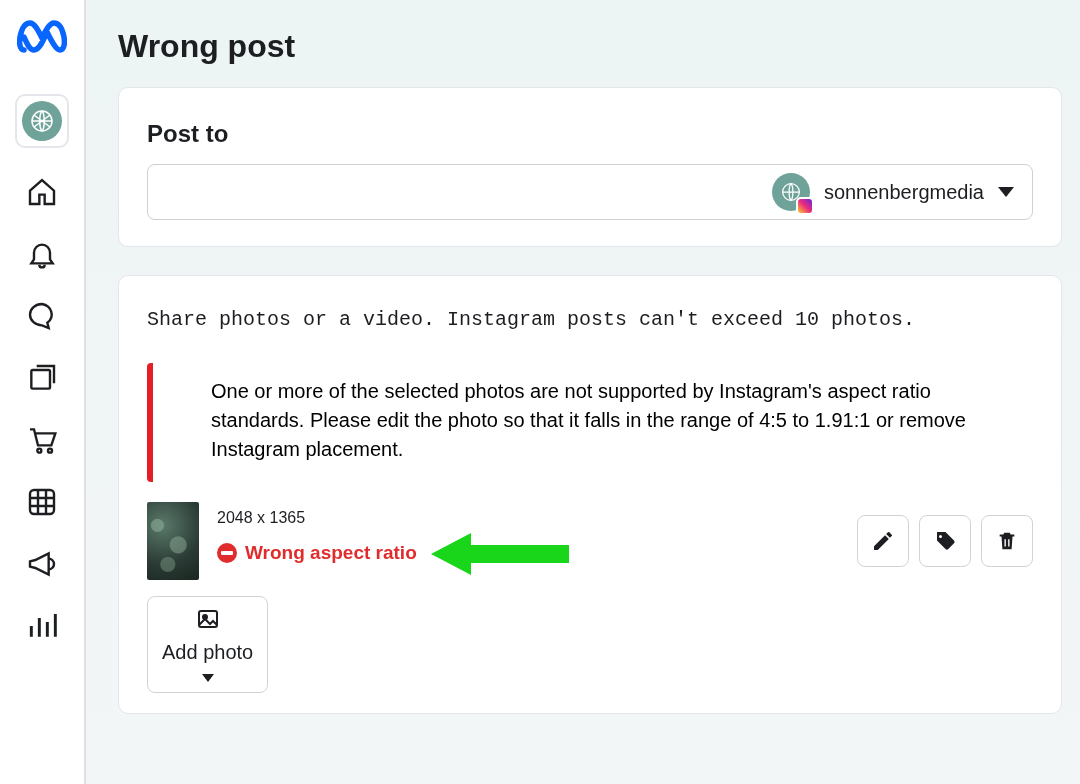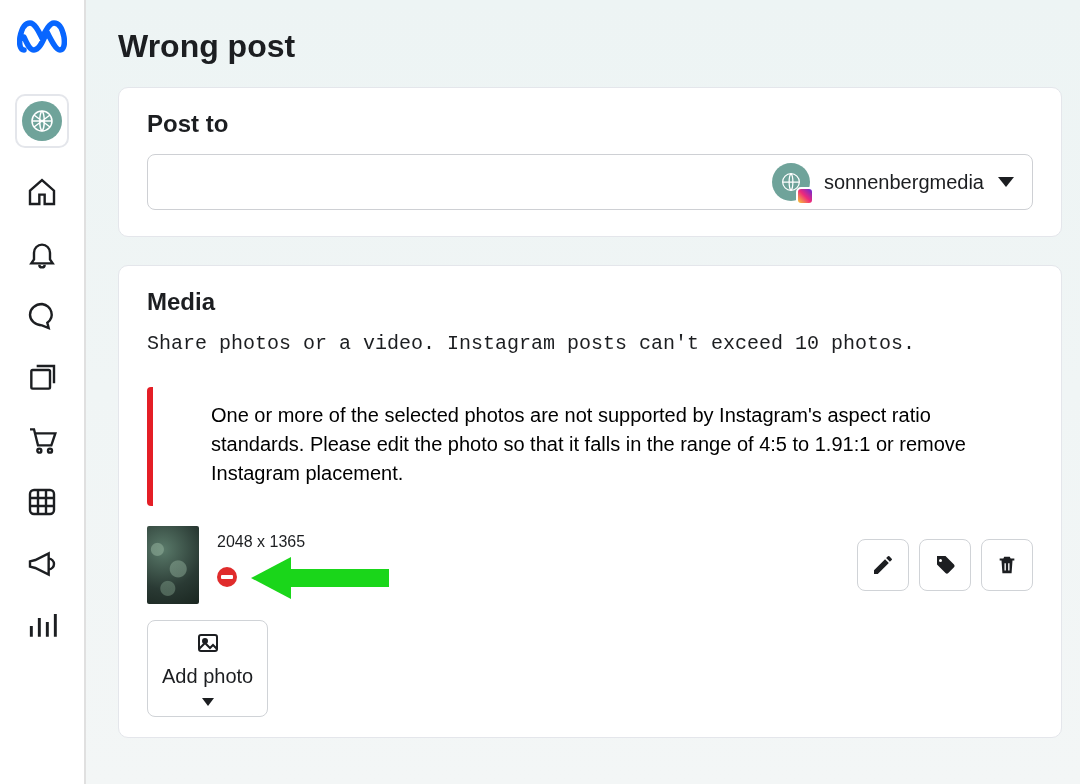--- a/index.html
+++ b/index.html
@@ -54,21 +54,21 @@
     overflow: hidden;
   }
   .page-title {
     font-size: 32px;
     font-weight: 800;
     margin-bottom: 22px;
   }
   .card {
     background: #fff;
     border-radius: 10px;
-    padding: 22px 28px 26px 28px;
+    padding: 32px 28px 26px 28px;
     border: 1px solid #e4e6eb;
     margin-bottom: 28px;
   }
   .section-title {
     font-size: 24px;
     font-weight: 800;
     margin-bottom: 16px;
   }
   .section-sub {
     font-size: 20px;
@@ -273,33 +273,33 @@
           </svg>
           <div class="insta-badge"></div>
         </div>
         <span>sonnenbergmedia</span>
       </div>
       <div class="caret-down"></div>
     </div>
   </div>
 
   <div class="card" style="padding-bottom:20px;">
-    <div class="section-title">Media</div>
     <div class="section-sub">Share photos or a video. Instagram posts can't exceed 10 photos.</div>
 
     <div class="warning-box">
       <div class="warning-body">One or more of the selected photos are not supported by Instagram's aspect ratio standards. Please edit the photo so that it falls in the range of 4:5 to 1.91:1 or remove Instagram placement.</div>
     </div>
 
     <div class="media-row">
       <div class="thumb"></div>
       <div class="media-info">
         <div class="media-dim">2048 x 1365</div>
         <div class="error-row">
           <span class="stop-icon"></span>
+          <span>Wrong aspect ratio</span>
           <span class="green-arrow">
             <span class="head"></span>
               <span class="shaft"></span>
           </span>
         </div>
       </div>
       <div class="media-actions">
         <div class="icon-btn">
           <svg width="24" height="24" viewBox="0 0 24 24" fill="#1c1e21">
               <path d="M3 17.25V21h3.75L17.81 9.94l-3.75-3.75L3 17.25zM20.71 7.04a1 1 0 0 0 0-1.41l-2.34-2.34a1 1 0 0 0-1.41 0l-1.83 1.83 3.75 3.75 1.83-1.83z"></path>

